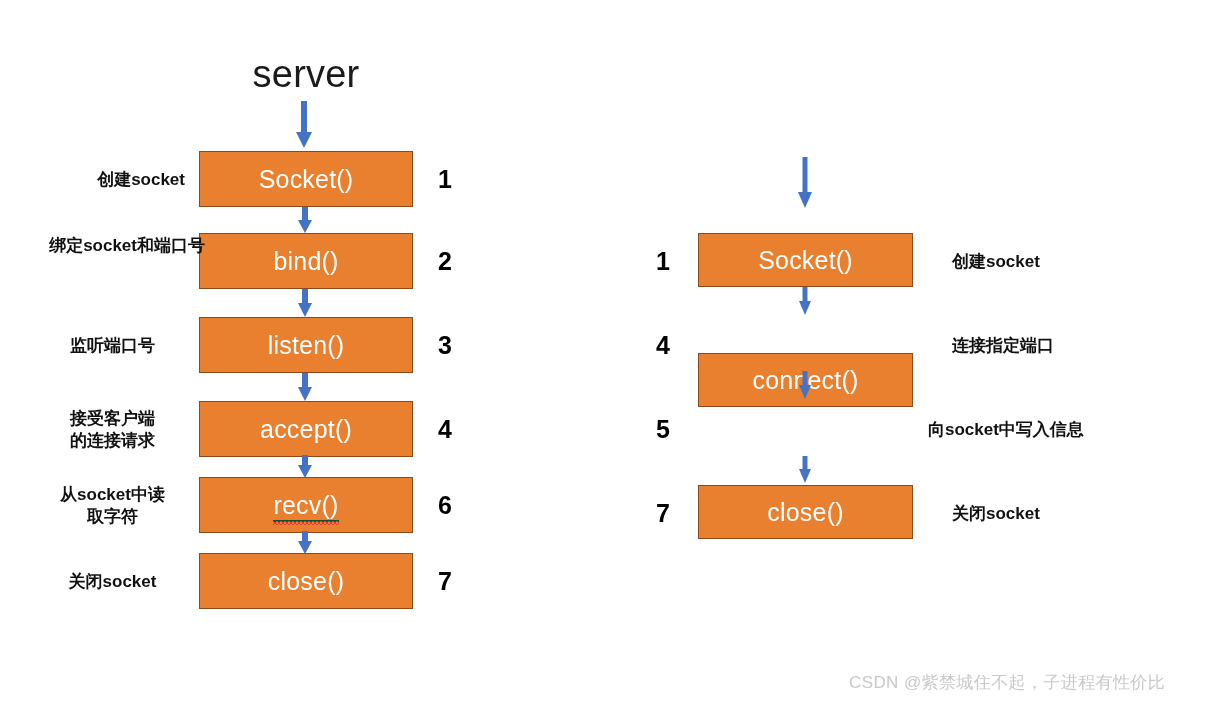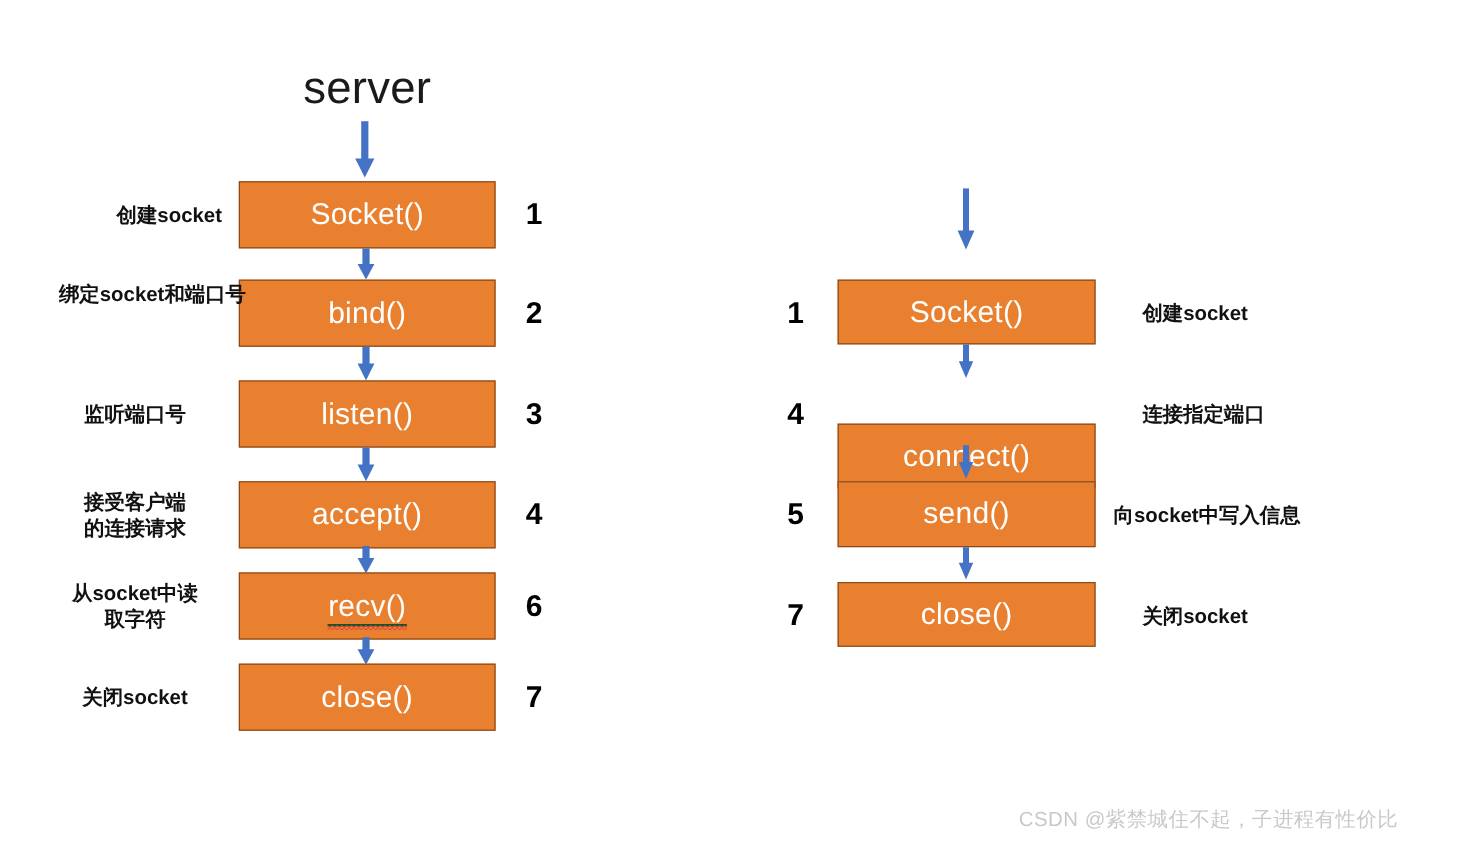--- a/index.html
+++ b/index.html
@@ -220,23 +220,20 @@
   </div>
   <div class="step-num" style="left:650px; top:333px; width:26px;">4</div>
   <div class="side-note align-left" style="left:952px; top:335px; width:230px;">连接指定端口</div>
   <div class="arrow" style="left:797px; top:371px;">
     <svg width="16" height="29" viewBox="0 0 16 29">
       <line x1="8" y1="0" x2="8" y2="16" stroke="#4472C4" stroke-width="5"></line>
       <polygon points="8,28 2,14 14,14" fill="#4472C4"></polygon>
     </svg>
   </div>
 
-  <div class="proc-box" style="left:698px; top:401px; width:215px; height:55px;">
-    <span class="proc-label">send()</span>
-  </div>
   <div class="step-num" style="left:650px; top:417px; width:26px;">5</div>
   <div class="side-note align-left" style="left:928px; top:419px; width:240px;">向socket中写入信息</div>
   <div class="arrow" style="left:797px; top:456px;">
     <svg width="16" height="28" viewBox="0 0 16 28">
       <line x1="8" y1="0" x2="8" y2="15" stroke="#4472C4" stroke-width="5"></line>
       <polygon points="8,27 2,13 14,13" fill="#4472C4"></polygon>
     </svg>
   </div>
 
   <div class="proc-box" style="left:698px; top:485px; width:215px; height:54px;">

